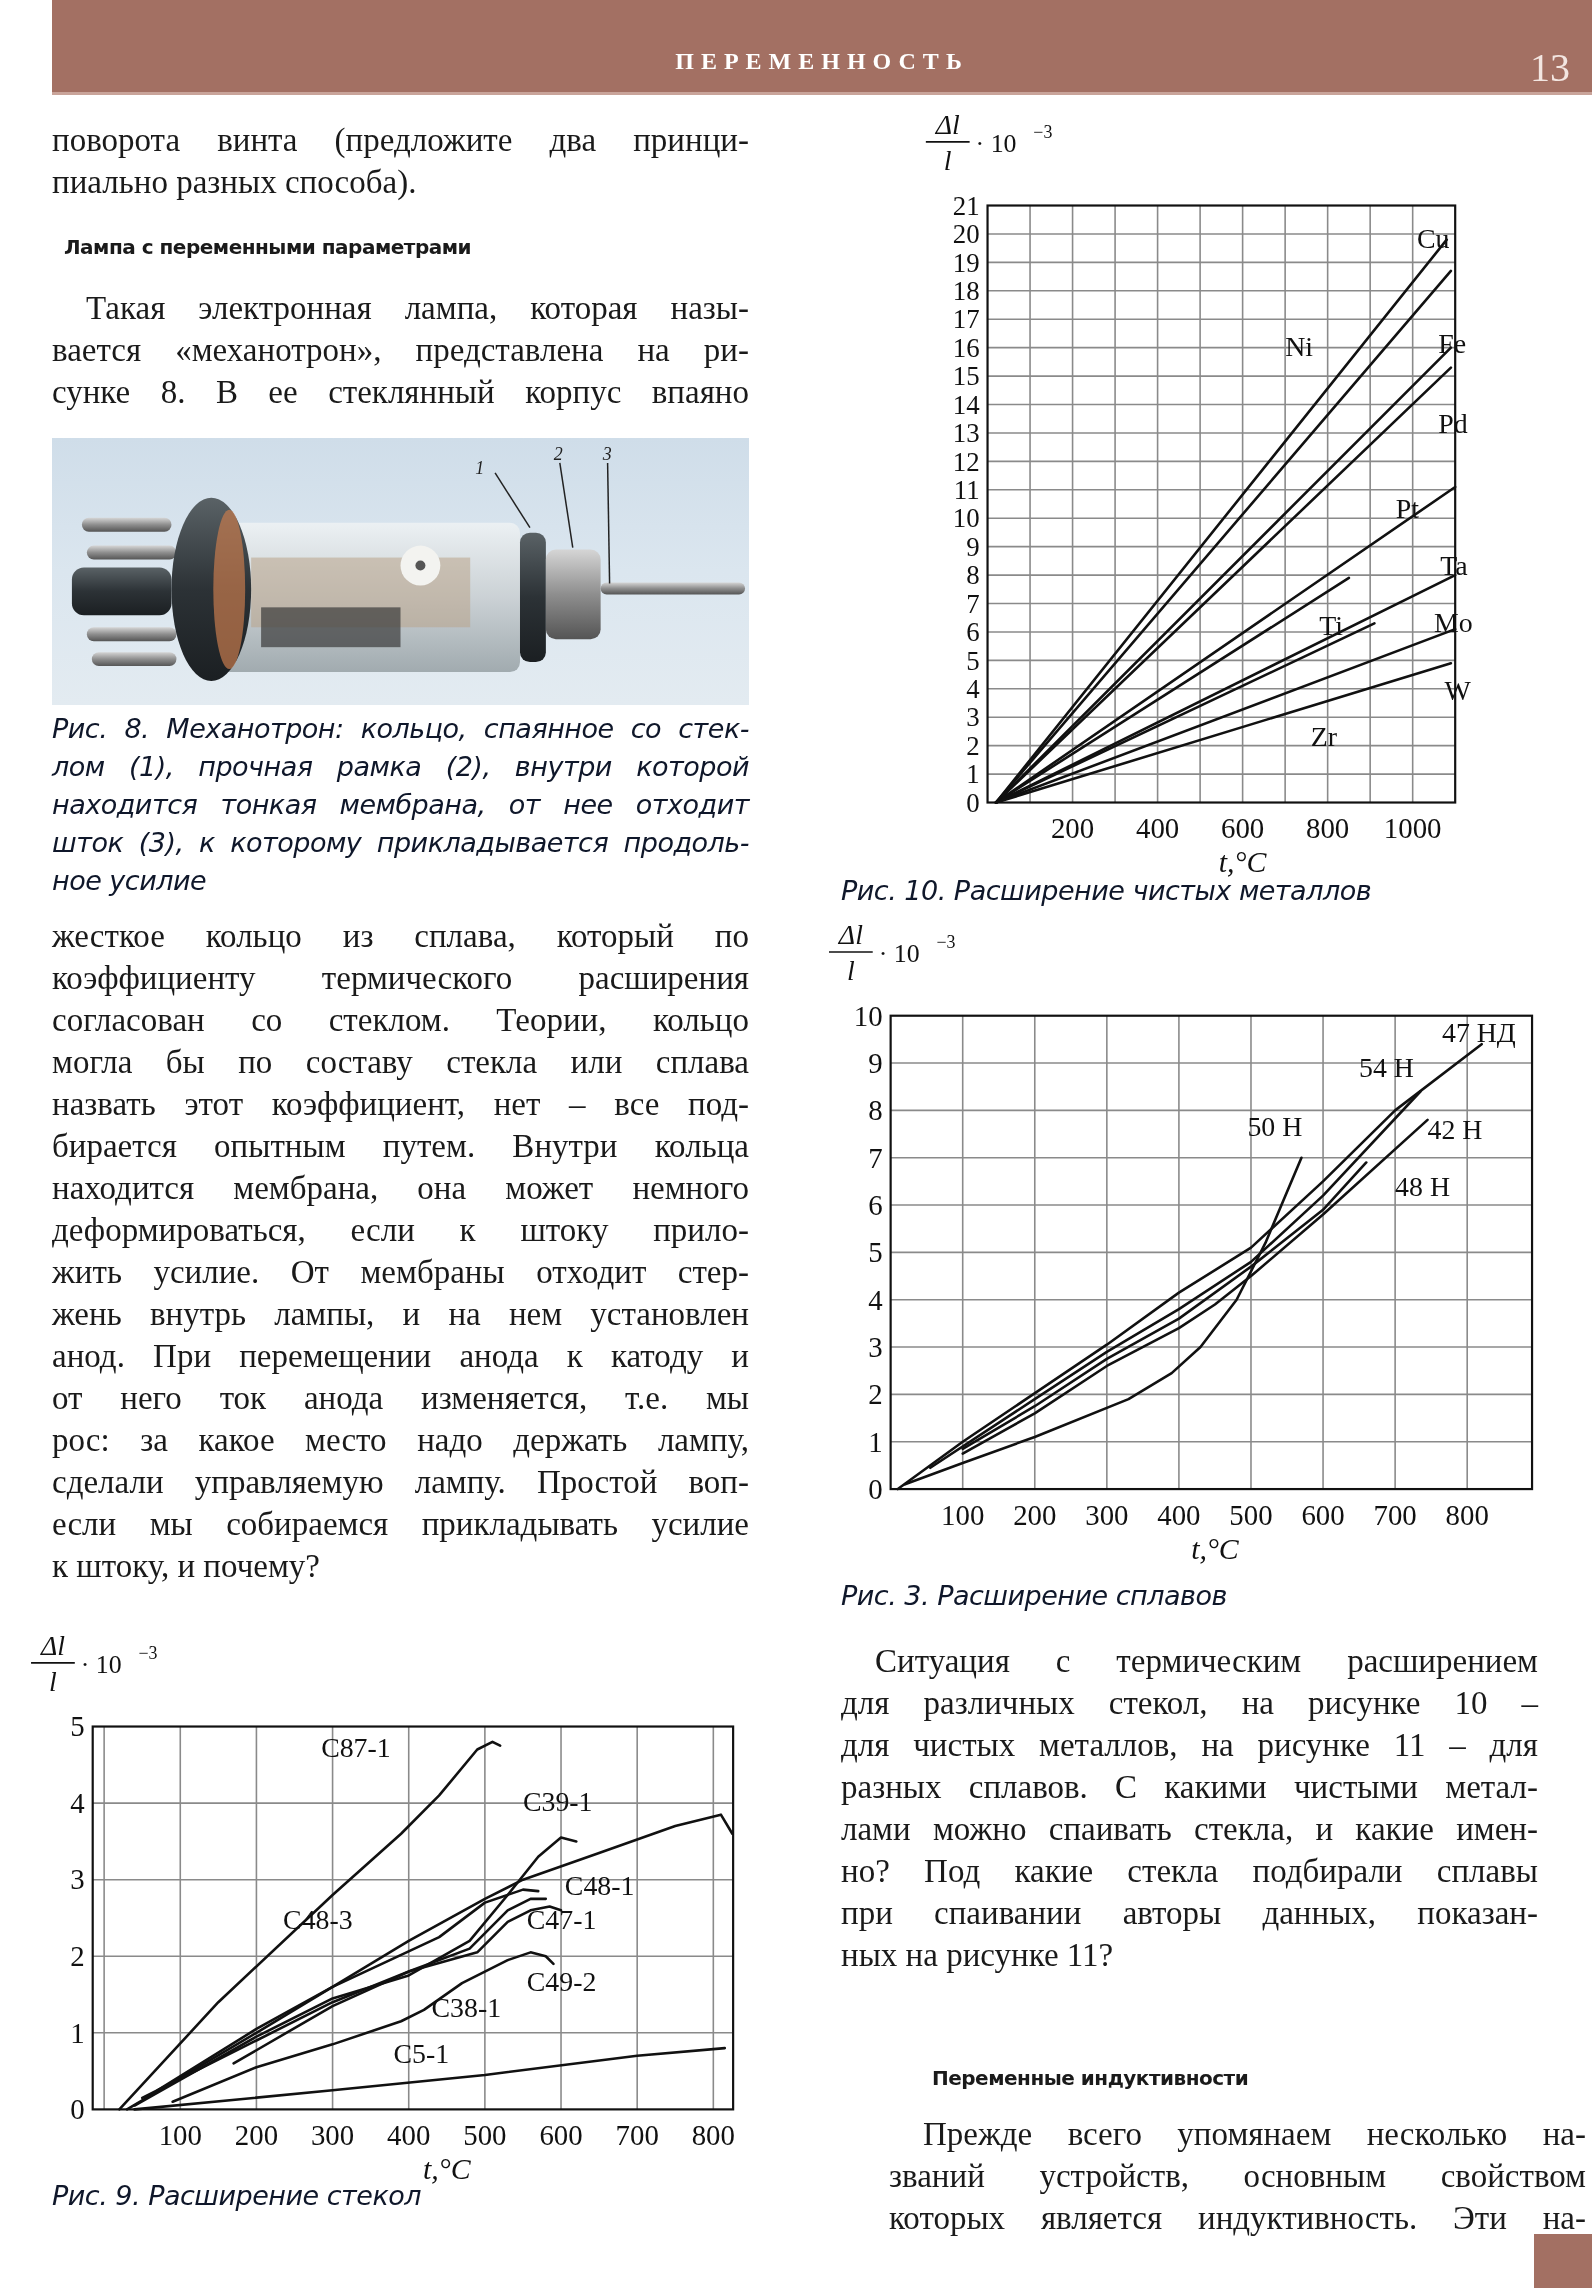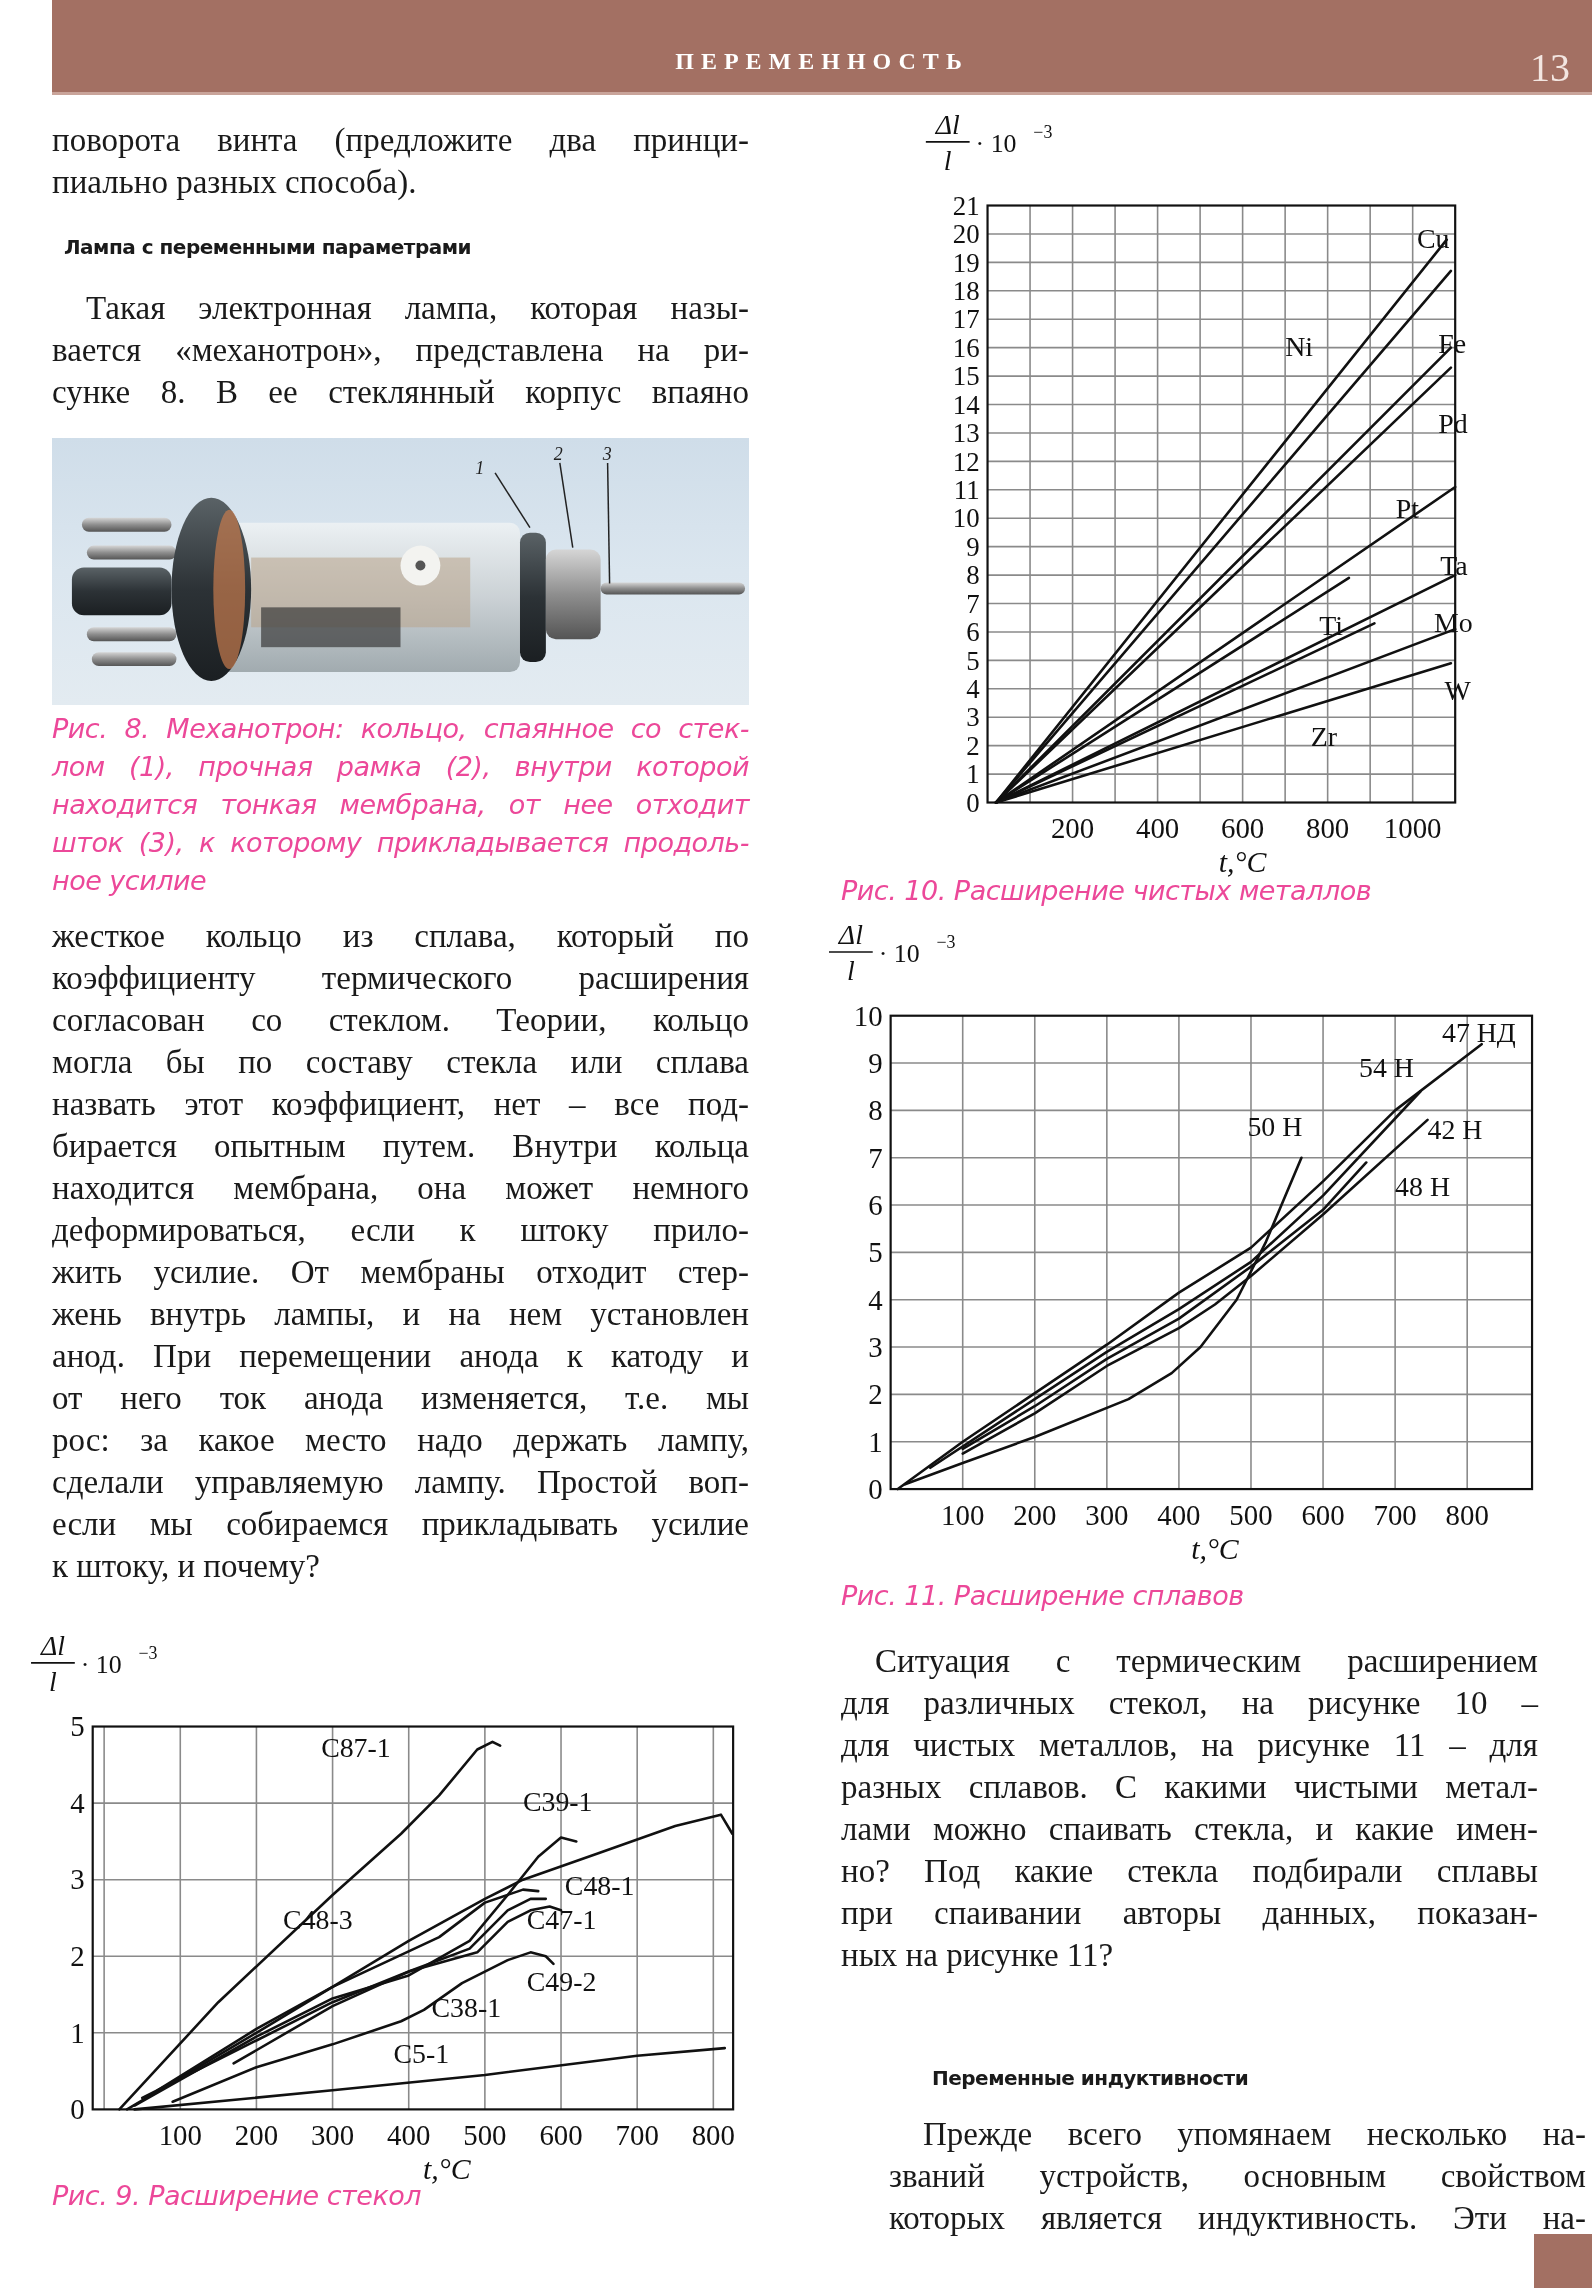--- a/index.html
+++ b/index.html
@@ -4,21 +4,21 @@
 <style>
   html, body { margin:0; padding:0; }
   body { width:1592px; height:2289px; position:relative; background:#ffffff; overflow:hidden; color:#1a1a1a; }
   #header { position:absolute; left:52px; top:0; width:1540px; height:92px; background:#a37063; border-bottom:3px solid #c9a49a; }
   #header-title { position:absolute; left:0; width:100%; top:48px; text-align:center; color:#ffffff; font-family:"Liberation Serif", serif; font-size:24px; letter-spacing:7px; font-weight:bold; }
   #page-num { position:absolute; right:22px; top:44px; color:#f3e6e1; font-family:"Liberation Serif", serif; font-size:40px; font-weight:normal; }
   .para { position:absolute; font-family:"Liberation Serif", serif; font-size:33px; line-height:42px; text-align:justify; text-align-last:justify; }
   .line { display:block; white-space:nowrap; text-align:justify; text-align-last:justify; }
   .line.left { text-align-last:left; }
   .heading { position:absolute; font-family:"DejaVu Sans", sans-serif; font-weight:bold; font-size:20px; letter-spacing:-0.5px; }
-  .caption { position:absolute; font-family:"DejaVu Sans", sans-serif; font-style:italic; font-size:27px; line-height:38px; color:#ec4899; letter-spacing:-0.5px; }
+  .caption { position:absolute; font-family:"DejaVu Sans", sans-serif; font-style:italic; font-size:27px; line-height:38px; color:#0f172a; letter-spacing:-0.5px; }
   .caption .line { text-align:justify; }
   #photo { position:absolute; left:52px; top:438px; width:697px; height:267px; background:linear-gradient(180deg,#cfdde9 0%, #dbe6ef 50%, #e3ebf1 100%); overflow:hidden; }
   .chart { position:absolute; }
   .chart svg { position:absolute; left:0; top:0; overflow:visible; }
   .chart text { font-family:"Liberation Serif", serif; }
   #corner-block { position:absolute; left:1534px; top:2234px; width:58px; height:55px; background:#a37063; }
 </style>
 </head>
 <body>
 
@@ -277,21 +277,21 @@
       <path d="M137.5,541.3 L209.9,500.8 L282.4,453.2 L354.9,415.2 L391.1,391.4 L427.4,362.8 L499.8,300.9 L604.9,205.7" fill="none" stroke="#111" stroke-width="2.6" stroke-linejoin="round" stroke-linecap="round"></path>
       <path d="M137.5,536.5 L209.9,493.7 L282.4,446.1 L354.9,405.6 L427.4,353.3 L499.8,296.2 L543.3,248.6" fill="none" stroke="#111" stroke-width="2.6" stroke-linejoin="round" stroke-linecap="round"></path>
       <path d="M79.5,572.2 L137.5,550.8 L209.9,524.6 L304.2,486.6 L347.6,460.4 L376.6,434.2 L412.9,386.6 L441.9,329.5 L478.1,243.8" fill="none" stroke="#111" stroke-width="2.6" stroke-linejoin="round" stroke-linecap="round"></path>
       <text x="619.4101123595506" y="127.18" font-size="28" fill="#111">47 НД</text>
       <text x="536.0674157303371" y="162.88000000000005" font-size="28" fill="#111">54 Н</text>
       <text x="423.7359550561798" y="222.38" font-size="28" fill="#111">50 Н</text>
       <text x="604.9157303370787" y="224.76" font-size="28" fill="#111">42 Н</text>
       <text x="572.3033707865169" y="281.88" font-size="28" fill="#111">48 Н</text>
     </svg>
   </div>
-<div class="caption" style="left:841px; top:1577px;">Рис. 11. Расширение сплавов</div>
+<div class="caption" style="left:841px; top:1577px;">Рис. 3. Расширение сплавов</div>
 
 <div class="chart" id="chart-fig9" style="left:40px; top:1632px; width:716px; height:557px;">
     <svg width="716" height="557" viewBox="0 0 720 560">
       <g>
         <line x1="64.48632580261594" y1="95" x2="64.48632580261594" y2="480" stroke="#8a8a8a" stroke-width="1.6"></line>
         <line x1="141.06183115338882" y1="95" x2="141.06183115338882" y2="480" stroke="#8a8a8a" stroke-width="1.6"></line>
         <line x1="217.63733650416174" y1="95" x2="217.63733650416174" y2="480" stroke="#8a8a8a" stroke-width="1.6"></line>
         <line x1="294.2128418549346" y1="95" x2="294.2128418549346" y2="480" stroke="#8a8a8a" stroke-width="1.6"></line>
         <line x1="370.7883472057075" y1="95" x2="370.7883472057075" y2="480" stroke="#8a8a8a" stroke-width="1.6"></line>
         <line x1="447.36385255648037" y1="95" x2="447.36385255648037" y2="480" stroke="#8a8a8a" stroke-width="1.6"></line>

